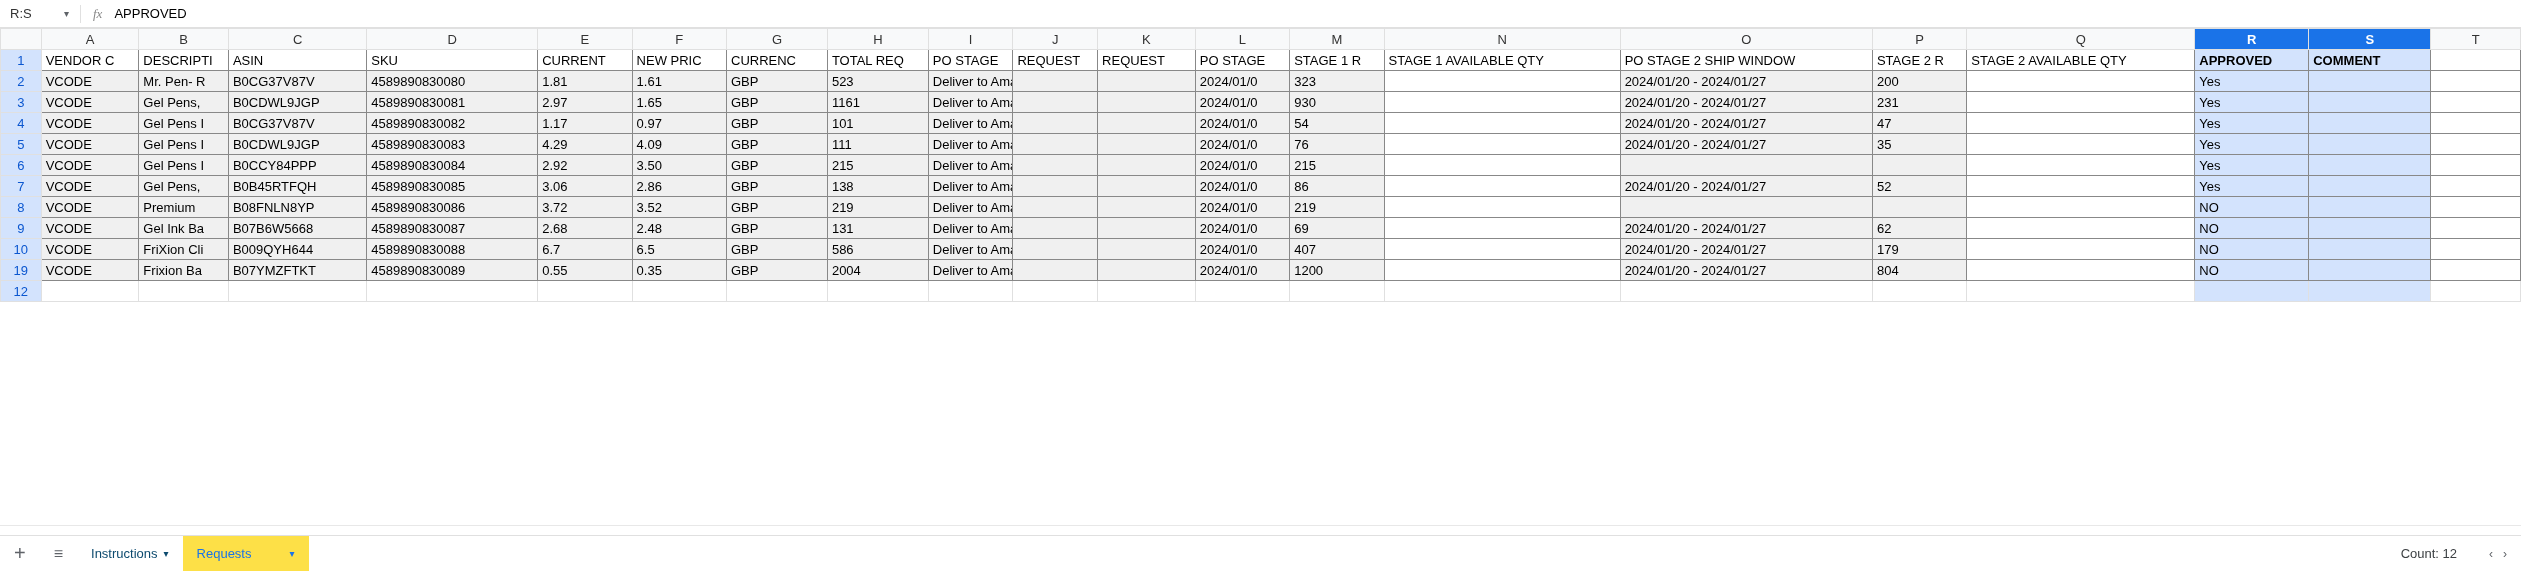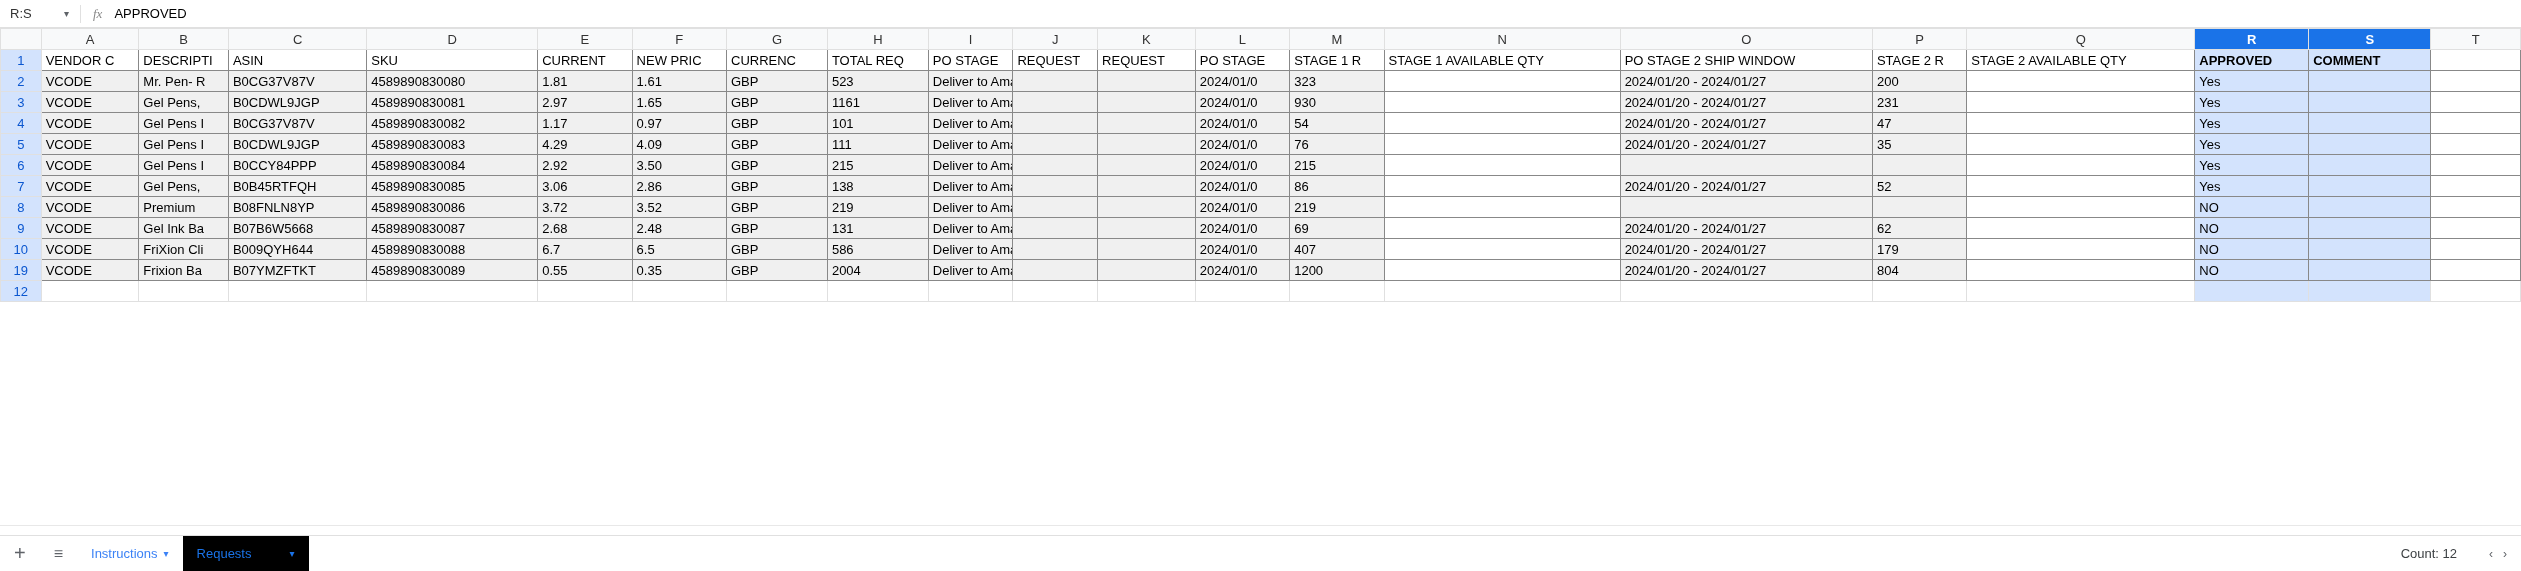--- a/index.html
+++ b/index.html
@@ -129,26 +129,26 @@
     color: #3c4043;
   }
   .bottom-bar .add-btn { font-size: 20px; color: #5f6368;}
   .bottom-bar .menu-btn { font-size: 16px; color: #5f6368;}
   .tab {
     display: flex;
     align-items: center;
     padding: 0 14px;
     height: 100%;
     cursor: pointer;
-    color: #3b82f6;
+    color: #0c4a6e;
     gap:6px;
   }
   .tab.active {
     color: #1a73e8;
-    background: #000000;
+    background: #fde047;
     font-weight: 500;
     gap: 38px;
   }
   .tab .caret { font-size: 10px; }
   .status {
     margin-left: auto;
     padding: 0 18px;
     color: #3c4043;
   }
   .nav-arrows {

